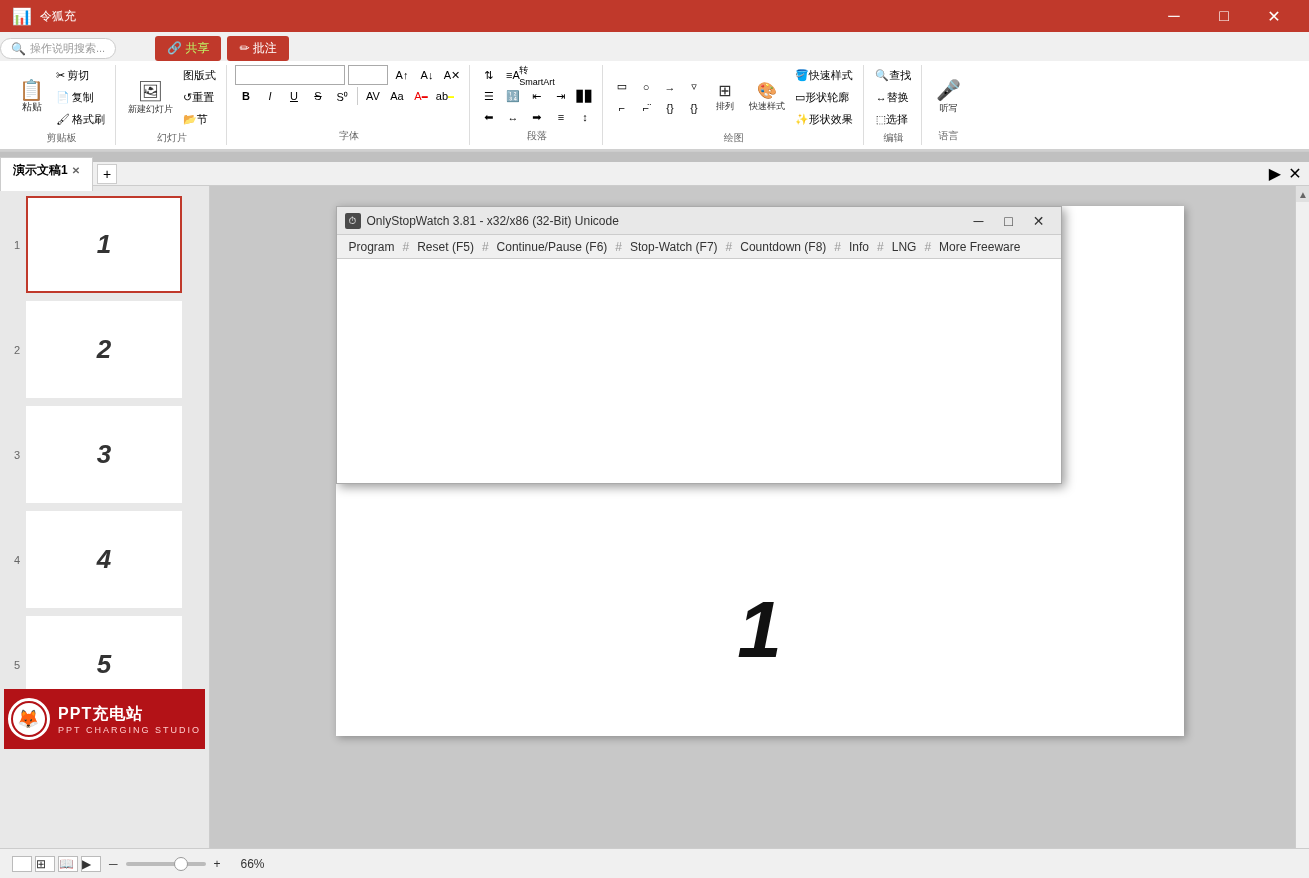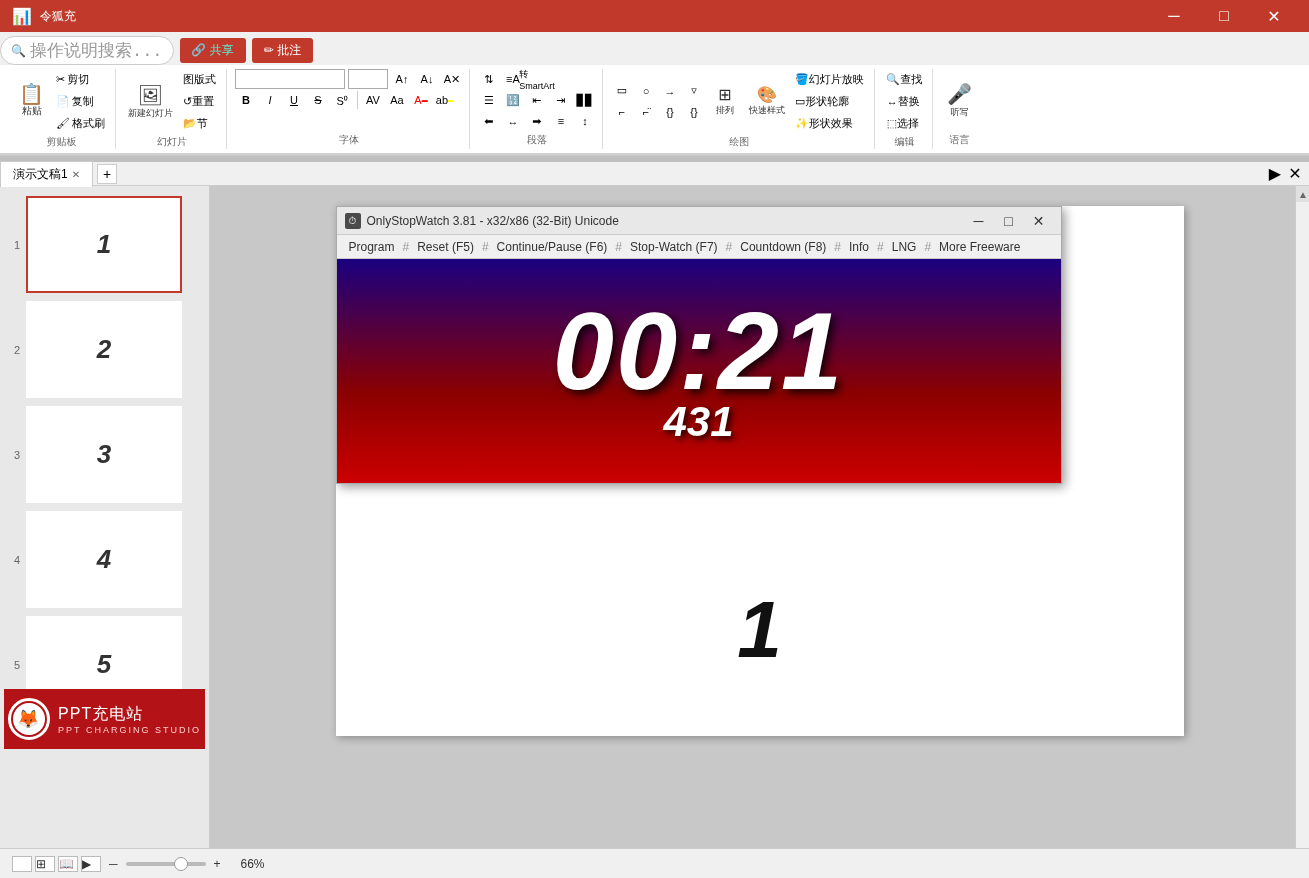--- a/index.html
+++ b/index.html
@@ -107,31 +107,31 @@
     .status-bar {
       position: absolute; bottom: 0; left: 0; right: 0; height: 30px;
       background: #f0f0f0; border-top: 1px solid #ccc;
       display: flex; align-items: center; justify-content: space-between;
       padding: 0 12px; font-size: 12px; color: #333;
     }
     .status-left { display: flex; gap: 16px; align-items: center; }
     .status-right { display: flex; align-items: center; gap: 8px; }
     .zoom-slider { width: 80px; height: 4px; background: #bbb; border-radius: 2px; position: relative; cursor: pointer; }
     .zoom-thumb { position: absolute; top: -5px; left: 60%; width: 14px; height: 14px; background: white; border: 1px solid #999; border-radius: 50%; }
-    .share-btn { background: #c0392b; color: #5eead4; padding: 4px 12px; border-radius: 3px; font-size: 12px; cursor: pointer; border: none; }
+    .share-btn { background: #c0392b; color: #bef264; padding: 4px 12px; border-radius: 3px; font-size: 12px; cursor: pointer; border: none; margin-left: 33px; }
     .annot-btn { background: #c0392b; color: white; padding: 4px 12px; border-radius: 3px; font-size: 12px; cursor: pointer; border: none; }
 
     
     .brand-logo { position: absolute; bottom: 30px; left: 0; width: 210px; height: 60px; background: #b31217; display: flex; align-items: center; justify-content: center; }
     .brand-inner { display: flex; align-items: center; gap: 8px; }
     .brand-circle { width: 42px; height: 42px; border-radius: 50%; border: 3px solid white; display: flex; align-items: center; justify-content: center; }
     .brand-circle-inner { width: 32px; height: 32px; border-radius: 50%; background: white; display: flex; align-items: center; justify-content: center; }
     .brand-fox { font-size: 18px; }
     .brand-text { color: white; }
-    .brand-text-main { font-size: 16px; font-weight: normal; letter-spacing: 1px; }
+    .brand-text-main { font-size: 16px; font-weight: bold; letter-spacing: 1px; }
     .brand-text-sub { font-size: 9px; letter-spacing: 2px; color: #ffcccc; }
 
     
     .scroll-arrow { width: 14px; height: 16px; background: #e0e0e0; display: flex; align-items: center; justify-content: center; font-size: 10px; cursor: pointer; color: #666; }
 
     
     .file-menu { background: #c0392b; color: white; padding: 4px 14px 5px; font-size: 12px; cursor: pointer; font-weight: bold; }
   </style>
 </head>
 <body>
@@ -146,21 +146,21 @@
     <div class="tb-btn">□</div>
     <div class="tb-btn close">✕</div>
   </div>
 </div>
 
 <div class="ribbon-container">
   <div style="display:flex; align-items:center; justify-content:space-between; background:#f0f0f0;">
     <div style="display:flex;align-items:center;gap:6px;padding-right:8px;padding-top:4px;">
       <div style="display:flex;align-items:center;border:1px solid #ccc;border-radius:20px;padding:2px 10px;background:white;gap:4px;">
         <span style="font-size:12px;color:#666;">🔍</span>
-        <span style="font-size:17px;color:#999;font-family:Liberation Mono, monospace;">操作说明搜索...</span>
+        <span style="font-size:11px;color:#999;">操作说明搜索...</span>
       </div>
       <button class="share-btn">🔗 共享</button>
       <button class="annot-btn">✏ 批注</button>
     </div>
   </div>
 
   <div class="ribbon-toolbar">
 
     <div class="ribbon-group">
       <div class="ribbon-group-content">
@@ -260,21 +260,21 @@
         </div>
         <div class="r-btn">
           <div style="font-size:16px;">⊞</div>
           <span style="font-size:9px;">排列</span>
         </div>
         <div class="r-btn">
           <div style="font-size:16px;">🎨</div>
           <span style="font-size:9px;">快速样式</span>
         </div>
         <div style="display:flex;flex-direction:column;gap:2px;">
-          <div class="r-btn-small">🪣幻灯片放映</div>
+          <div class="r-btn-small">🪣快速样式</div>
           <div class="r-btn-small">▭形状轮廓</div>
           <div class="r-btn-small">✨形状效果</div>
         </div>
       </div>
       <div class="ribbon-group-label">绘图</div>
     </div>
 
     <div class="ribbon-group">
       <div class="ribbon-group-content">
         <div style="display:flex;flex-direction:column;gap:2px;">
@@ -292,21 +292,21 @@
           <div style="font-size:20px;">🎤</div>
           <span style="font-size:9px;">听写</span>
         </div>
       </div>
       <div class="ribbon-group-label">语言</div>
     </div>
   </div>
 </div>
 
 <div style="position:absolute;top:162px;left:0;right:0;height:24px;background:#f0f0f0;border-bottom:1px solid #ccc;display:flex;align-items:center;z-index:10;">
-  <div style="background:white;border:1px solid #ccc;border-bottom:none;padding:4px 12px 4px;font-size:12px;margin-left:0;display:flex;align-items:center;gap:4px;">
+  <div style="background:white;border:1px solid #ccc;border-bottom:none;padding:4px 12px 12px;font-size:12px;margin-left:0;display:flex;align-items:center;gap:4px;font-weight:bold;">
     <span>演示文稿1</span>
     <span style="font-size:10px;color:#666;cursor:pointer;">✕</span>
   </div>
   <div style="width:20px;height:20px;border:1px solid #ccc;margin-left:4px;display:flex;align-items:center;justify-content:center;cursor:pointer;font-size:14px;background:white;">+</div>
   <div style="margin-left:auto;display:flex;align-items:center;padding-right:4px;">
     <div style="width:20px;height:20px;cursor:pointer;display:flex;align-items:center;justify-content:center;">▶</div>
     <div style="width:20px;height:20px;cursor:pointer;display:flex;align-items:center;justify-content:center;">✕</div>
   </div>
 </div>
 
@@ -394,24 +394,20 @@
             <span class="sw-menu-sep">#</span>
             <span class="sw-menu-item">Countdown (F8)</span>
             <span class="sw-menu-sep">#</span>
             <span class="sw-menu-item">Info</span>
             <span class="sw-menu-sep">#</span>
             <span class="sw-menu-item">LNG</span>
             <span class="sw-menu-sep">#</span>
             <span class="sw-menu-item">More Freeware</span>
           </div>
 
-          <div class="sw-display">
-            <div class="sw-time">00:21</div>
-            <div class="sw-ms">431</div>
-          </div>
         </div>
 
         <div style="position:absolute;bottom:60px;left:50%;transform:translateX(-50%);">
           <span style="font-size:80px;font-weight:bold;font-style:italic;color:#111;">1</span>
         </div>
       </div>
     </div>
 
     <div style="position:absolute;right:0;top:0;bottom:0;width:14px;background:#f0f0f0;border-left:1px solid #ccc;display:flex;flex-direction:column;">
       <div class="scroll-arrow">▲</div>

